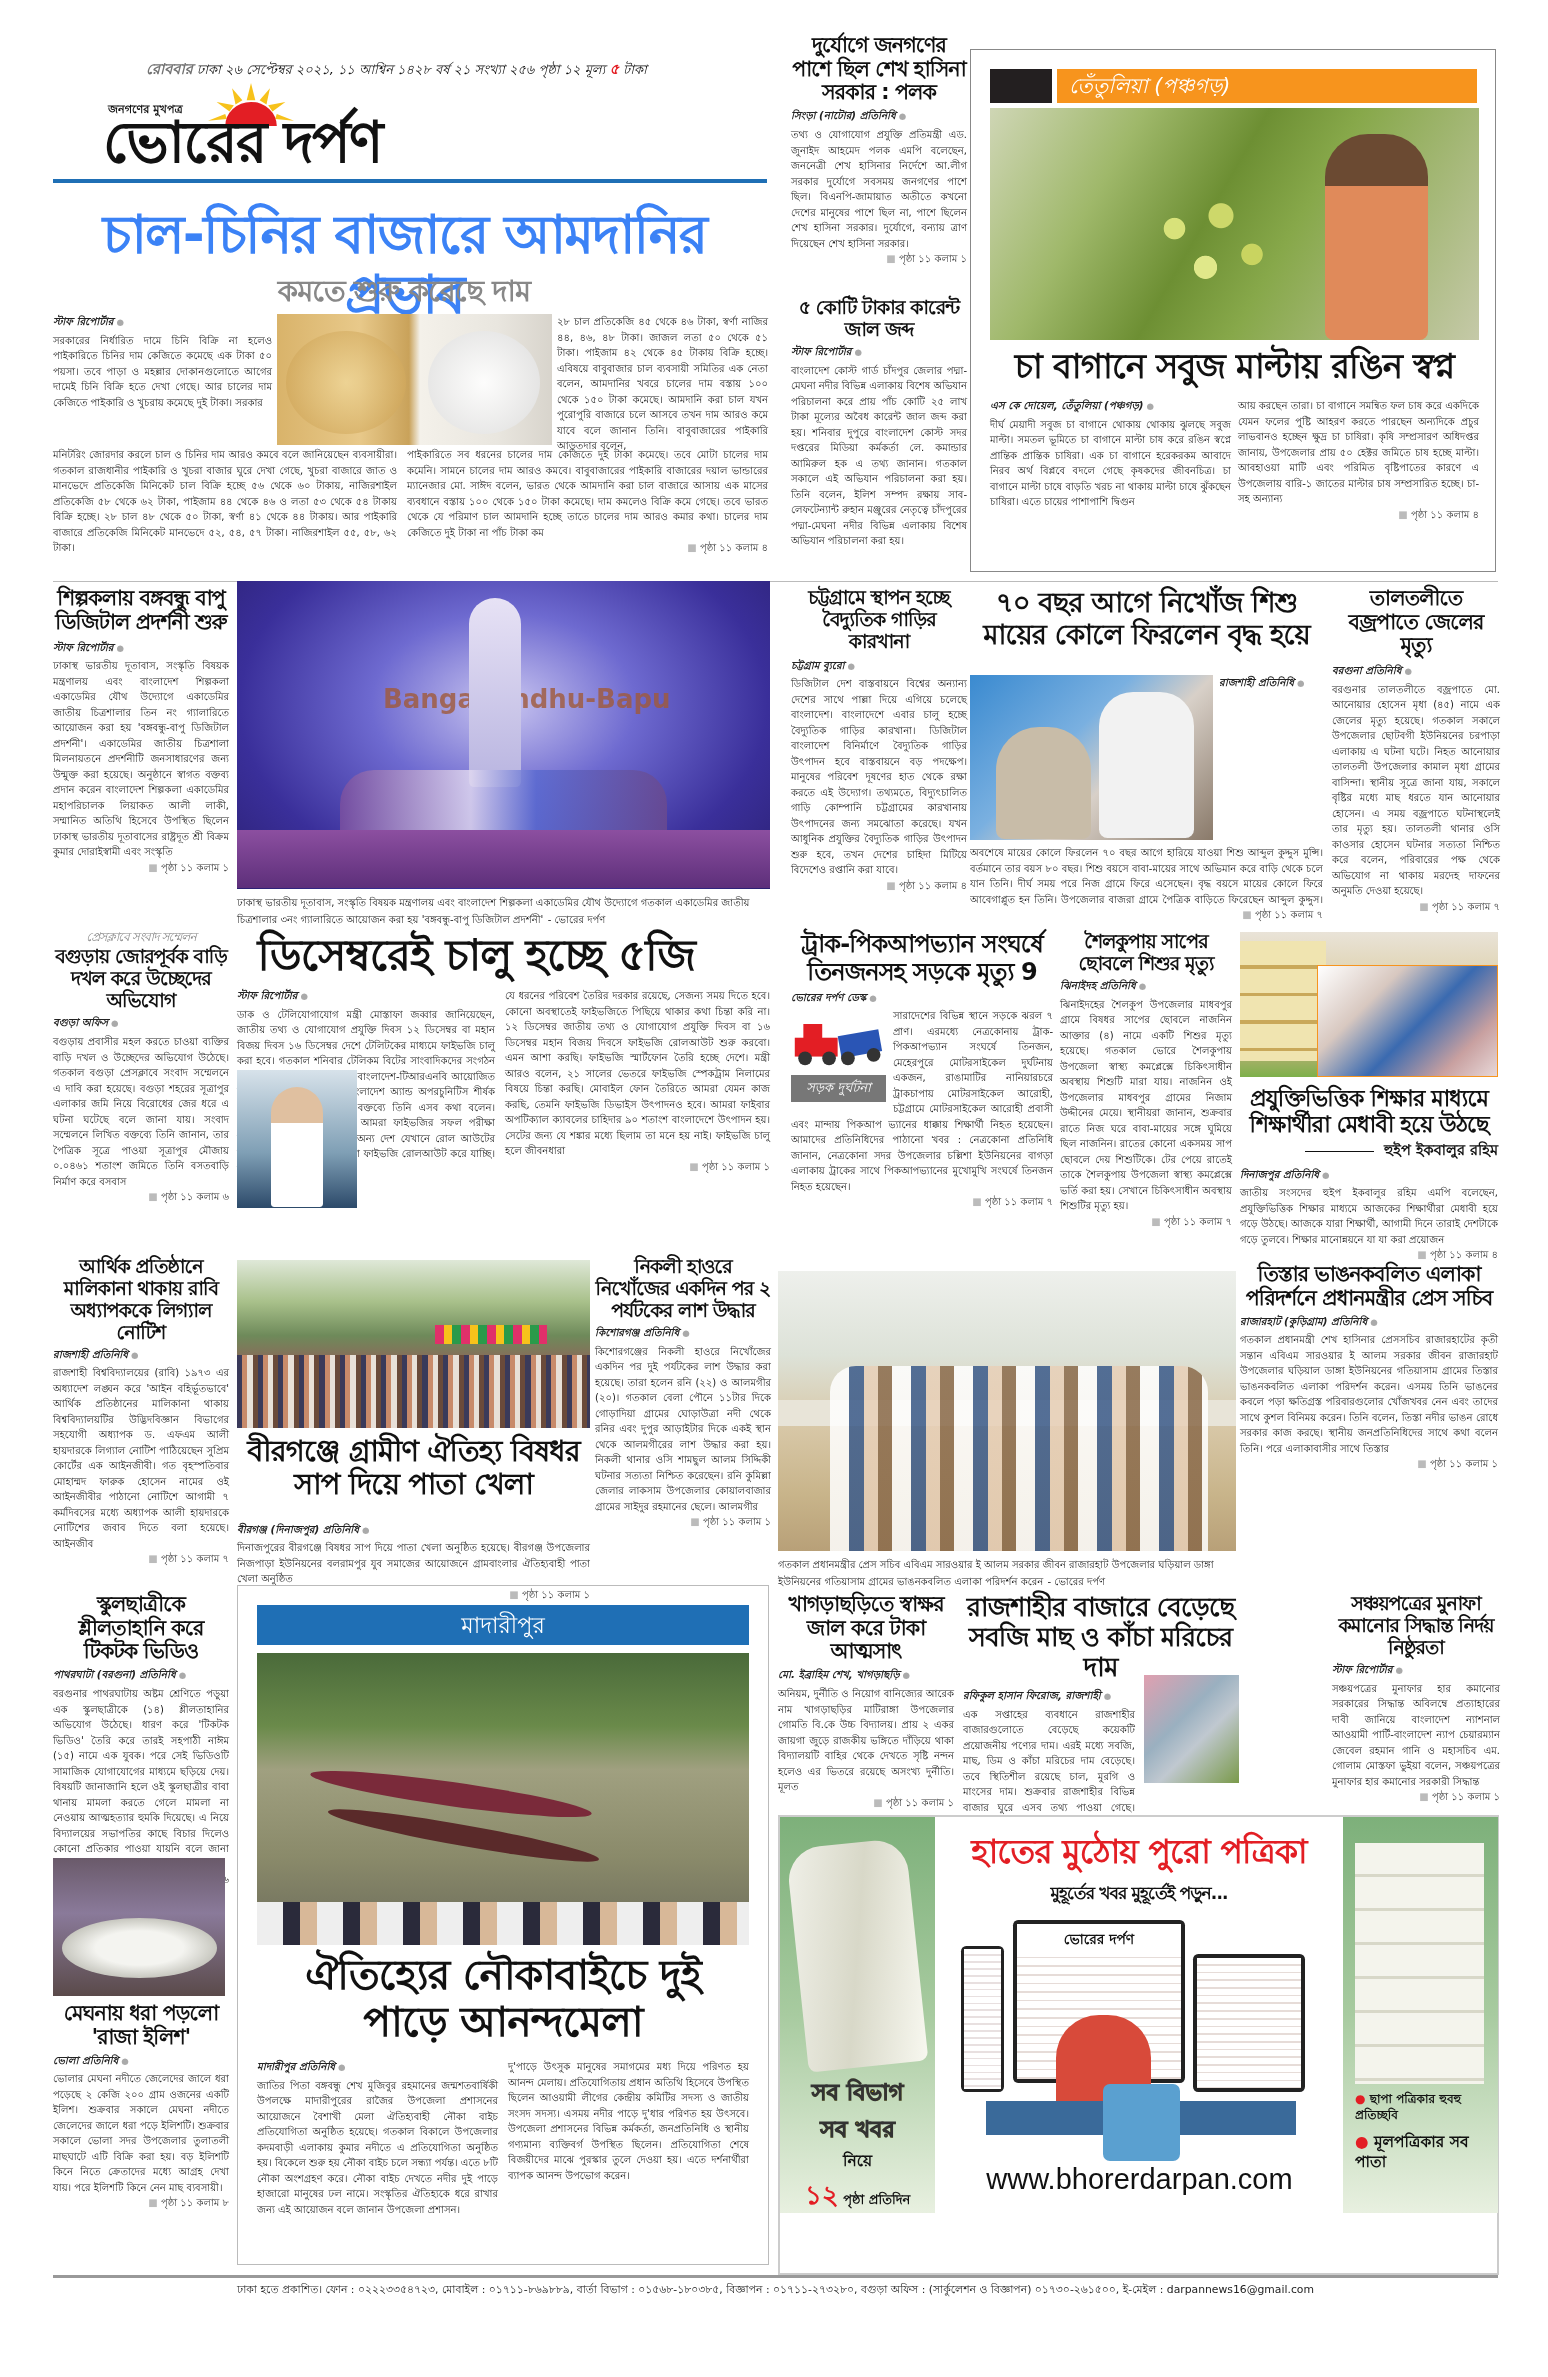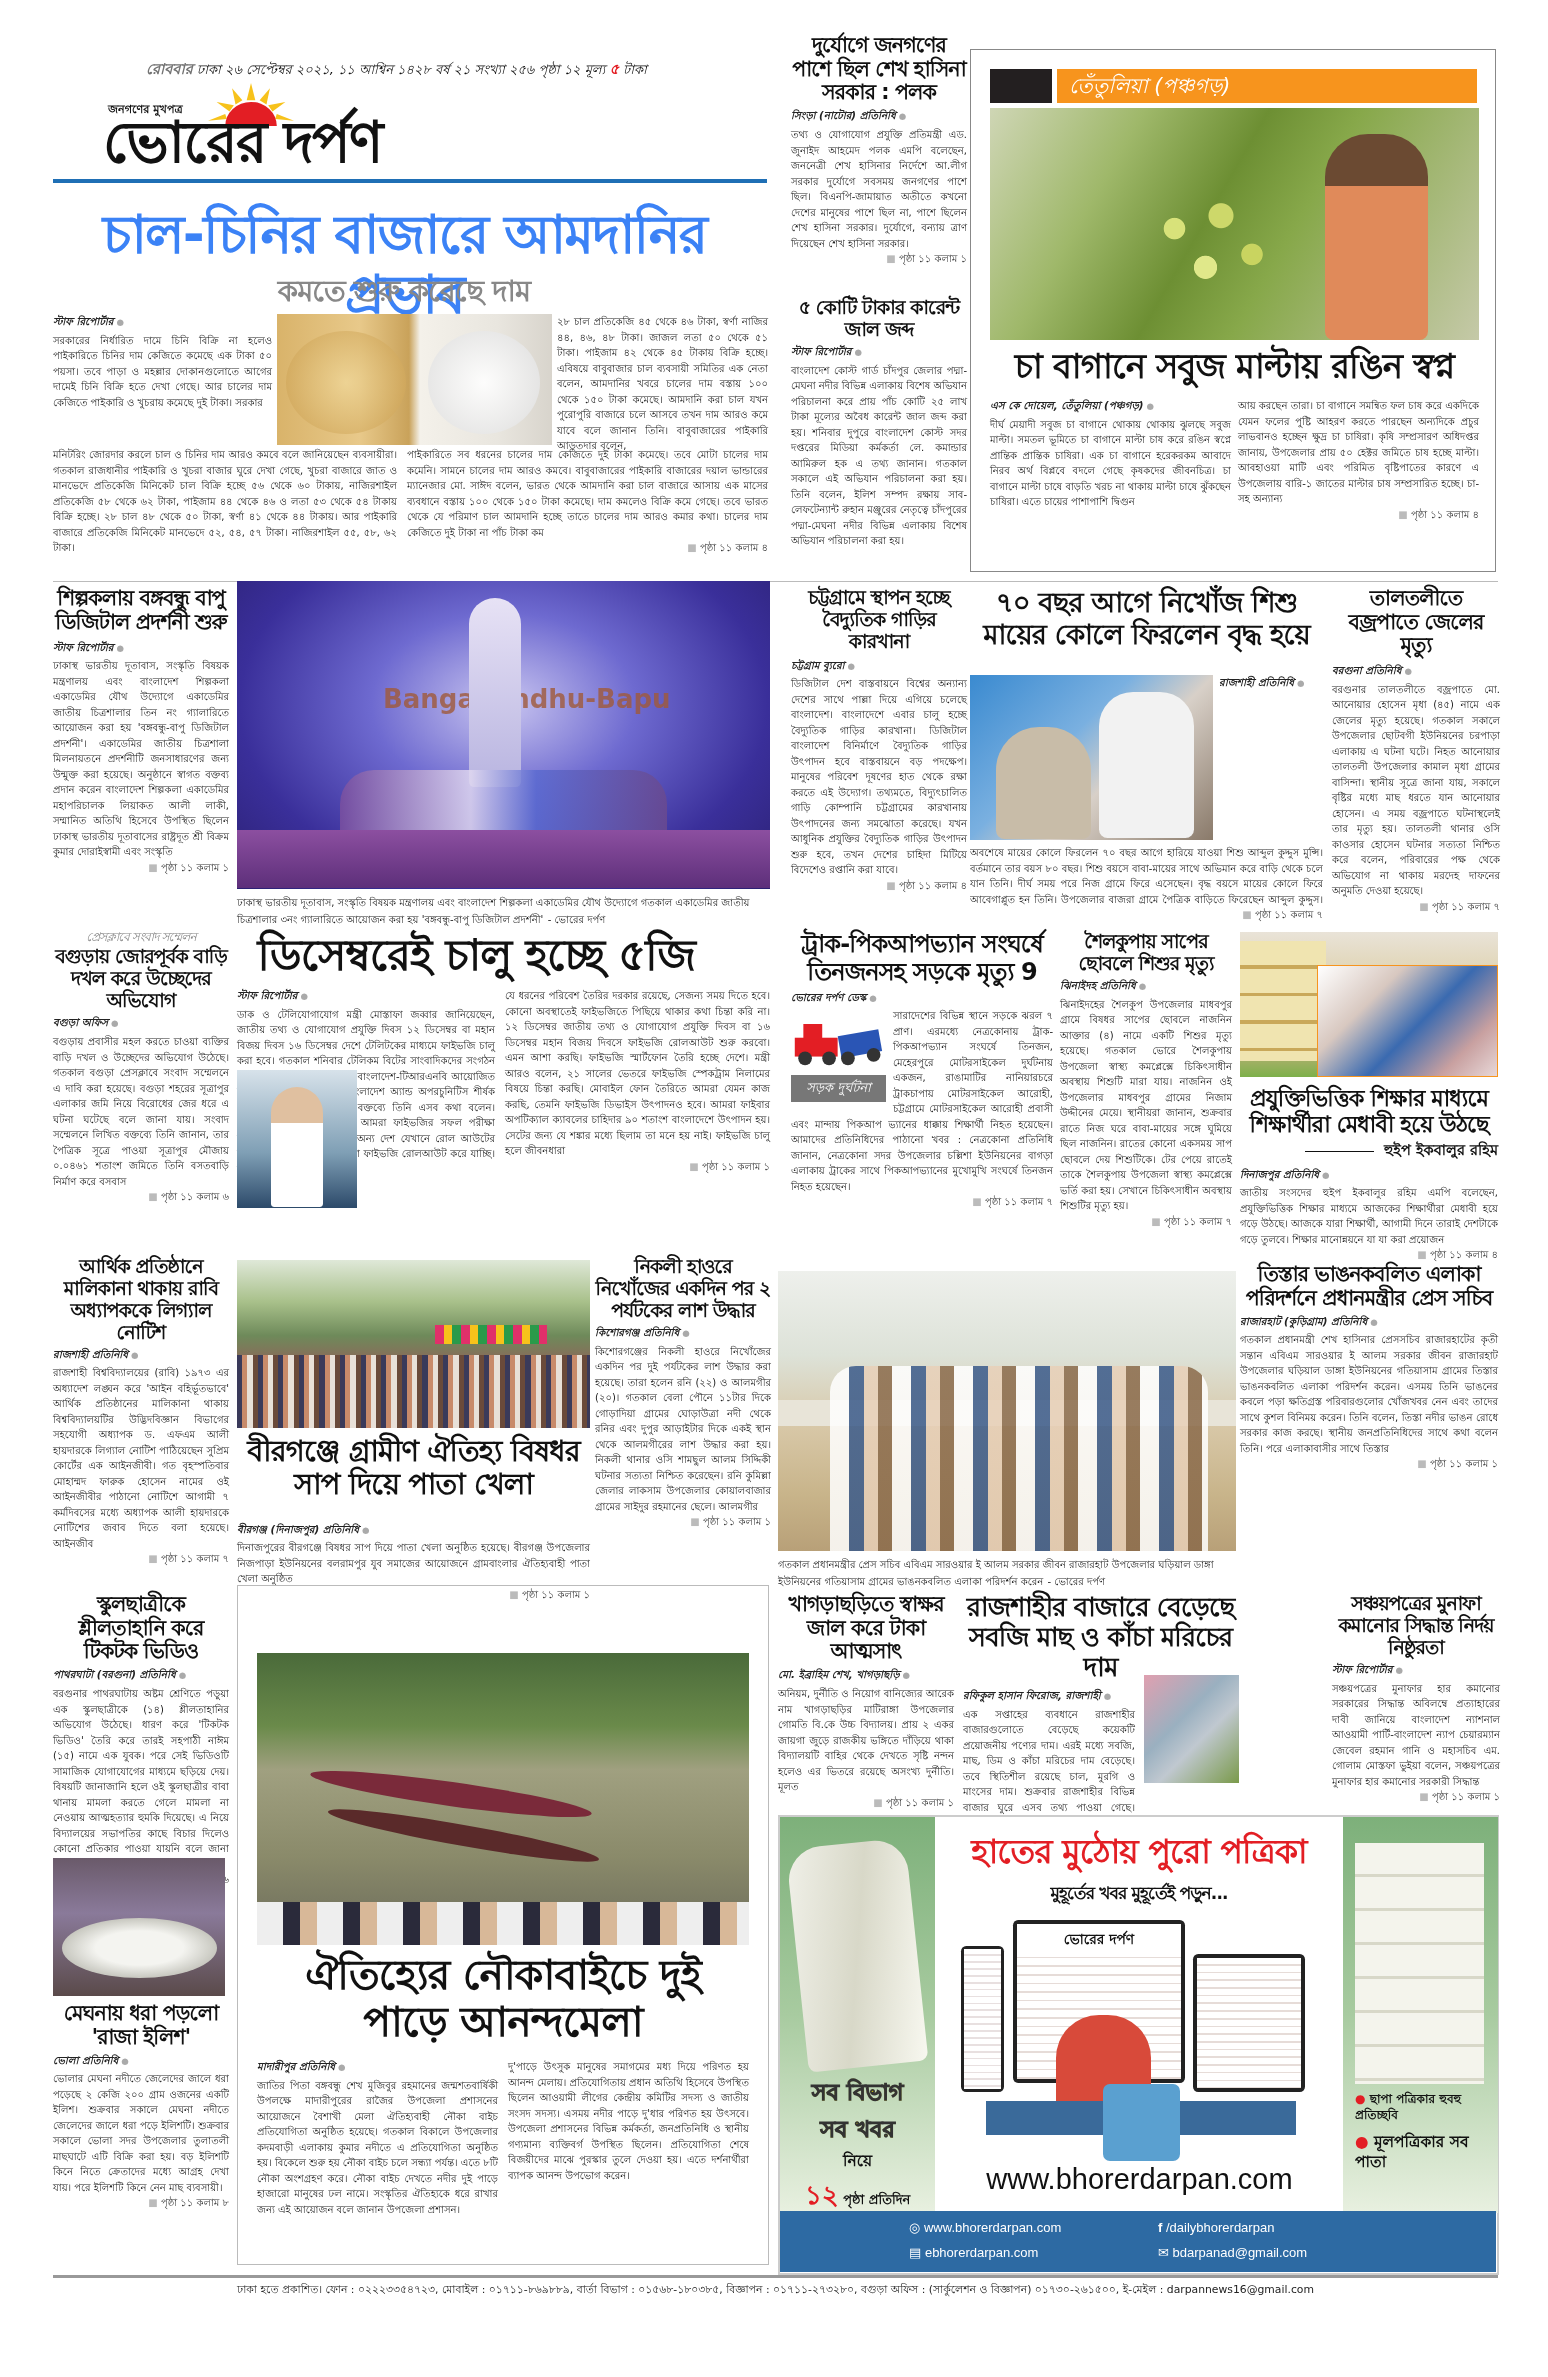--- a/index.html
+++ b/index.html
@@ -258,20 +258,21 @@
   <div class="abs" style="left:8.6px;top:60px;width:155px;height:60px;background:radial-gradient(ellipse,#f4f4f0 40%,#c8c8c0 70%);border-radius:50%"></div>
 </div>
 <div class="abs" style="left:53px;top:2002px;width:176px">
   <div class="hl" style="font-size:20.6px">মেঘনায় ধরা পড়লো 'রাজা ইলিশ'</div>
   <div class="by" style="margin-top:3.4px">ভোলা প্রতিনিধি</div>
   <div class="txt">ভোলার মেঘনা নদীতে জেলেদের জালে ধরা পড়েছে ২ কেজি ২০০ গ্রাম ওজনের একটি ইলিশ। শুক্রবার সকালে মেঘনা নদীতে জেলেদের জালে ধরা পড়ে ইলিশটি। শুক্রবার সকালে ভোলা সদর উপজেলার তুলাতলী মাছঘাটে এটি বিক্রি করা হয়। বড় ইলিশটি কিনে নিতে ক্রেতাদের মধ্যে আগ্রহ দেখা যায়। পরে ইলিশটি কিনে নেন মাছ ব্যবসায়ী।</div>
   <span class="jump">পৃষ্ঠা ১১ কলাম ৮</span>
 </div>
 
 <div class="box" style="left:237px;top:1585px;width:532px;height:680px;border-color:#bbb">
+  <div class="abs" style="left:19px;top:19px;width:492px;height:40px;background:#1f6fb5;color:#fff;font-size:22.4px;text-align:center;line-height:40px">মাদারীপুর</div>
   <div class="photo" style="left:19px;top:67px;width:492px;height:292px;background:linear-gradient(180deg,#4a6a3a 0%,#6a8a4a 25%,#a0a080 40%,#8a8a6a 70%,#6a6a5a 100%)">
     <div class="abs" style="left:52px;top:129px;width:284px;height:24px;background:#7a2a3a;transform:rotate(8deg);border-radius:50%"></div>
     <div class="abs" style="left:69px;top:172px;width:275px;height:20.6px;background:#5a2a2a;transform:rotate(10deg);border-radius:50%"></div>
     <div class="abs" style="left:0;top:249px;width:492px;height:43px;background:repeating-linear-gradient(90deg,#eee 0 26px,#2a2a3a 26px 43px,#d8b898 43px 60px)"></div>
   </div>
   <div class="abs hl" style="left:19px;top:366px;width:492px;font-size:41px">ঐতিহ্যের নৌকাবাইচে দুই পাড়ে আনন্দমেলা</div>
   <div class="abs" style="left:19px;top:473px;width:241px">
     <div class="by">মাদারীপুর প্রতিনিধি</div>
     <div class="txt">জাতির পিতা বঙ্গবন্ধু শেখ মুজিবুর রহমানের জন্মশতবার্ষিকী উপলক্ষে মাদারীপুরের রাজৈর উপজেলা প্রশাসনের আয়োজনে বৈশাখী মেলা ঐতিহ্যবাহী নৌকা বাইচ প্রতিযোগিতা অনুষ্ঠিত হয়েছে। গতকাল বিকালে উপজেলার কদমবাড়ী এলাকায় কুমার নদীতে এ প্রতিযোগিতা অনুষ্ঠিত হয়। বিকেলে শুরু হয় নৌকা বাইচ চলে সন্ধ্যা পর্যন্ত। এতে ৮টি নৌকা অংশগ্রহণ করে। নৌকা বাইচ দেখতে নদীর দুই পাড়ে হাজারো মানুষের ঢল নামে। সংস্কৃতির ঐতিহ্যকে ধরে রাখার জন্য এই আয়োজন বলে জানান উপজেলা প্রশাসন।</div>
   </div>
@@ -334,33 +335,19 @@
       </div>
     </div>
     <div class="abs" style="left:232px;top:34px;width:112px;height:138px;background:#222;border-radius:5.2px;padding:4.3px">
       <div style="width:100%;height:100%;background:repeating-linear-gradient(180deg,#fff 0 6px,#e6dcd8 6px 7.7px)"></div>
     </div>
     <div class="abs" style="left:95px;top:95px;width:95px;height:86px;background:#d84a3a;border-radius:43px 43px 0 0"></div>
   </div>
   <div class="abs" style="left:206px;top:284px;width:310px;height:34px;background:#3a6a9a"></div>
   <div class="abs" style="left:323px;top:267px;width:77px;height:77px;background:#5aa0d0;border-radius:6.9px"></div>
   <div class="abs" style="left:155px;top:346px;width:409px;text-align:center;font-family:'Liberation Sans',sans-serif;font-size:29px;color:#111">www.bhorerdarpan.com</div>
-  <div class="abs" style="left:0;top:394px;width:716px;height:61px;background:#2d6aa3">
-    <div class="abs" style="left:129px;top:8.6px;font-family:'Liberation Sans',sans-serif;color:#fff;font-size:13px">
-      <span>◎ </span><span>www.bhorerdarpan.com</span>
-    </div>
-    <div class="abs" style="left:378px;top:8.6px;font-family:'Liberation Sans',sans-serif;color:#fff;font-size:13px">
-      <span style="font-weight:bold">f </span><span>/dailybhorerdarpan</span>
-    </div>
-    <div class="abs" style="left:129px;top:34px;font-family:'Liberation Sans',sans-serif;color:#fff;font-size:13px">
-      <span>▤ </span><span>ebhorerdarpan.com</span>
-    </div>
-    <div class="abs" style="left:378px;top:34px;font-family:'Liberation Sans',sans-serif;color:#fff;font-size:13px">
-      <span>✉ </span><span>bdarpanad@gmail.com</span>
-    </div>
-  </div>
 </div>
 
 <div class="abs" style="left:53px;top:2275px;width:1445px;height:2.6px;background:#999"></div>
 <div class="abs" style="left:53px;top:2281px;width:1445px;text-align:center;font-size:10.8px;line-height:1.6;color:#222">
   <div>ঢাকা হতে প্রকাশিত। ফোন : ০২২২৩৩৫৪৭২৩, মোবাইল : ০১৭১১-৮৬৯৮৮৯, বার্তা বিভাগ : ০১৫৬৮-১৮০৩৮৫, বিজ্ঞাপন : ০১৭১১-২৭৩২৮০, বগুড়া অফিস : (সার্কুলেশন ও বিজ্ঞাপন) ০১৭৩০-২৬১৫০০, ই-মেইল : darpannews16@gmail.com</div>
 </div>
 
 
 </body></html>

